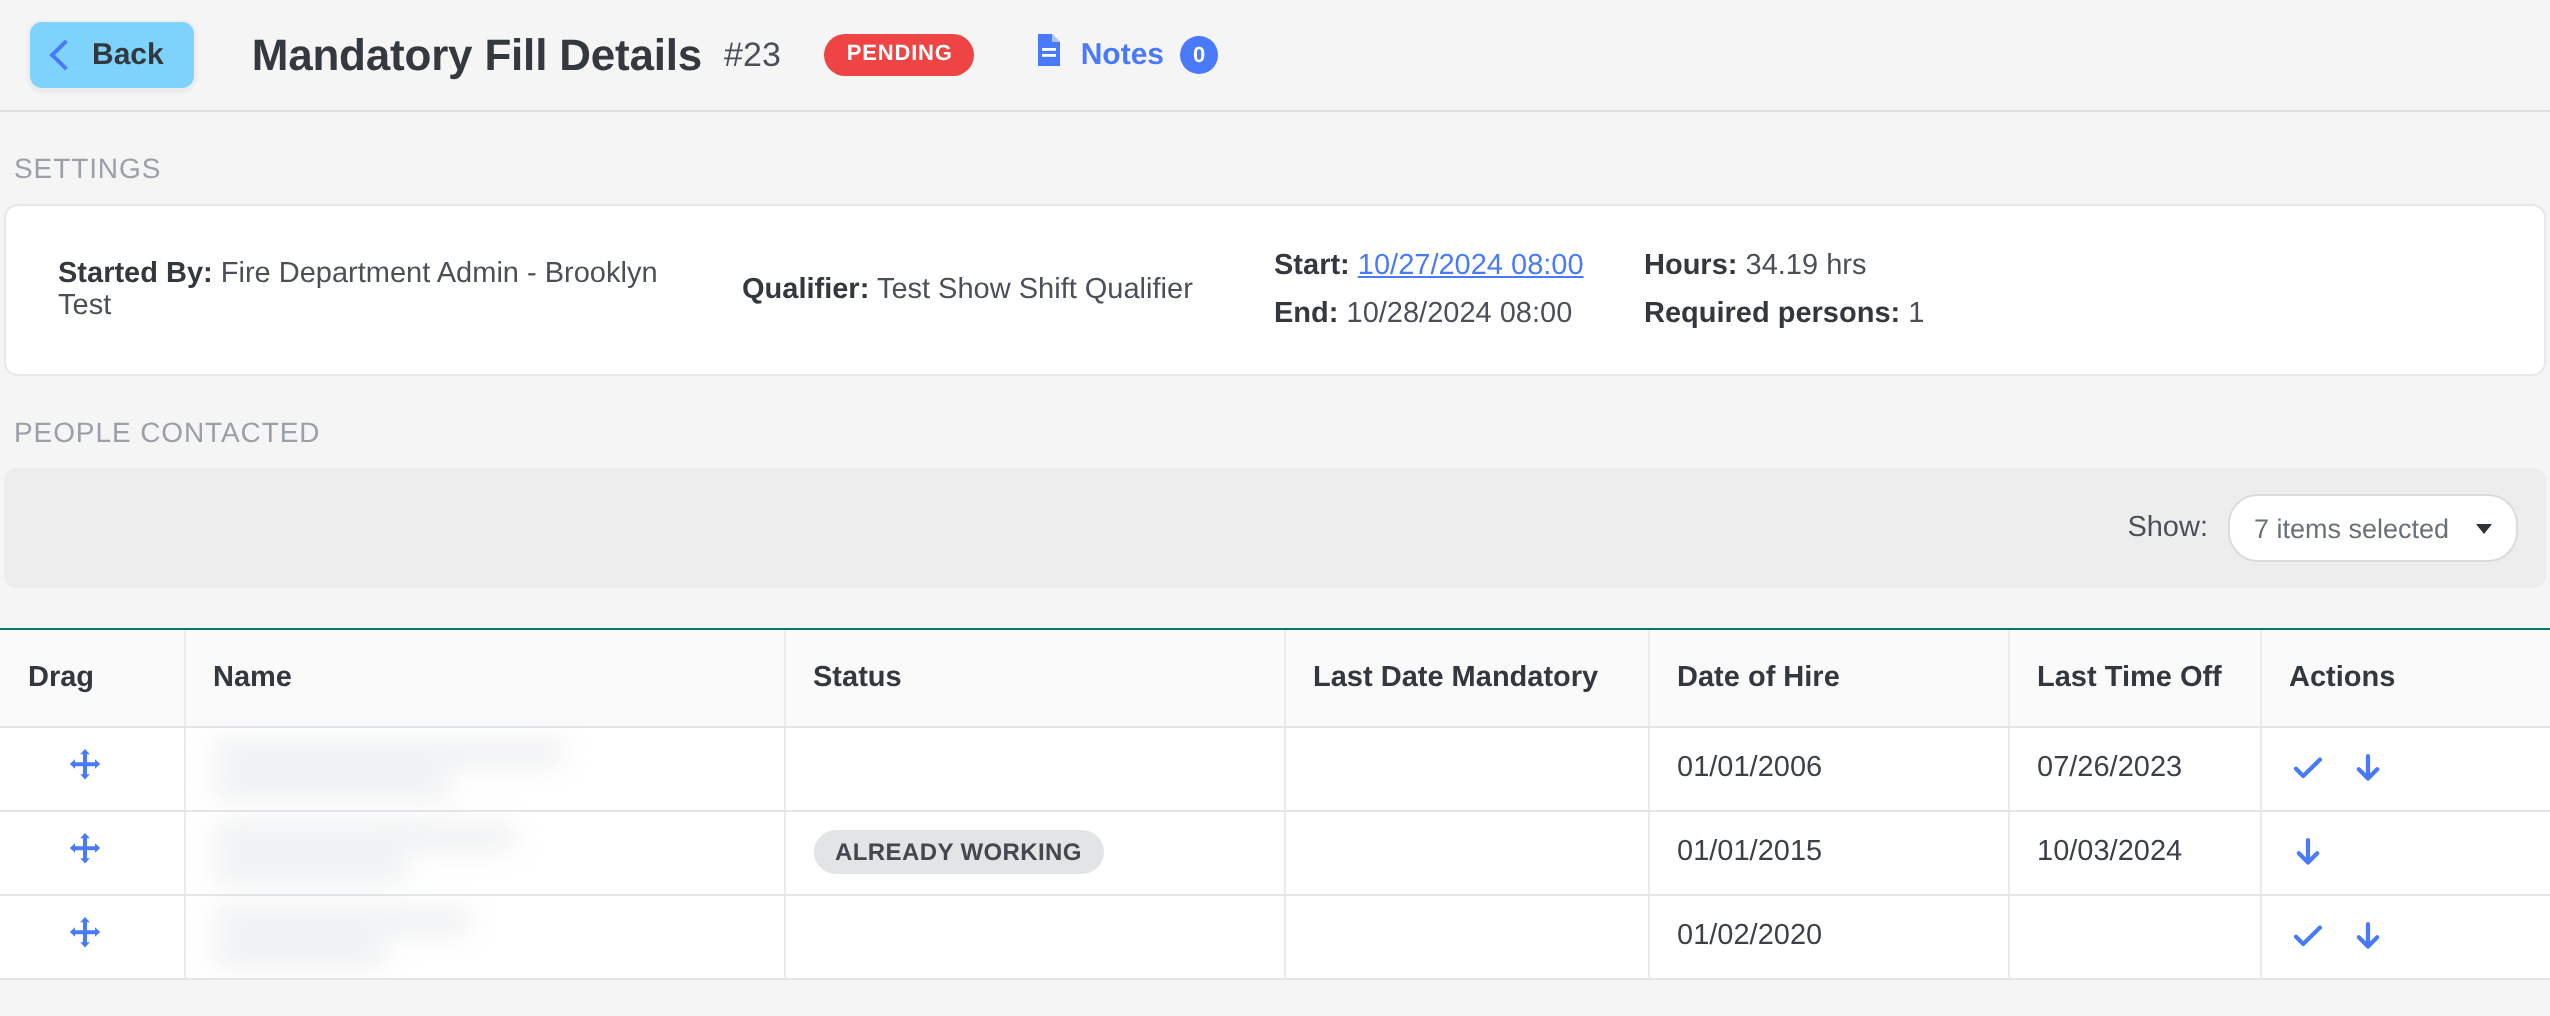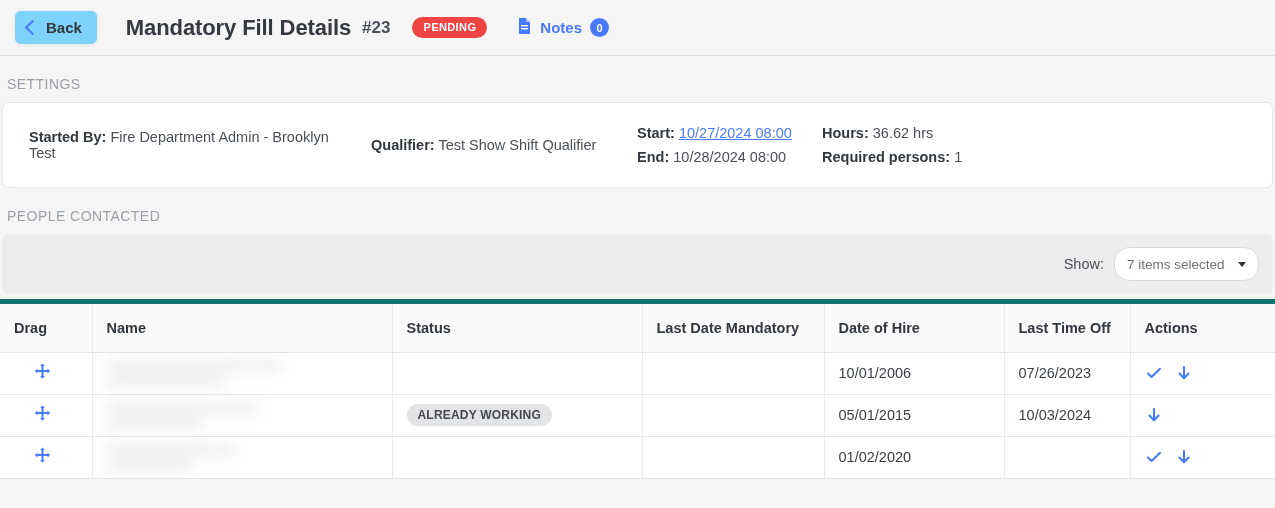--- a/index.html
+++ b/index.html
@@ -52,21 +52,21 @@
   }
   .page-title {
     font-size: 22px;
     font-weight: 700;
     color: #34393f;
     margin-left: 28px;
     letter-spacing: -.1px;
   }
   .page-number {
     font-size: 17px;
-    font-weight: 700;
+    font-weight: 400;
     color: #4b5058;
     margin-left: 11px;
   }
   .pill-status {
     margin-left: 22px;
     background: #ef4444;
     color: #ffffff;
     font-size: 11px;
     font-weight: 700;
     letter-spacing: .4px;
@@ -167,22 +167,22 @@
   }
   .caret {
     width: 0; height: 0;
     border-left: 4.5px solid transparent;
     border-right: 4.5px solid transparent;
     border-top: 5.5px solid #2e3338;
   }
 
   
   .table-wrap {
-    margin-top: 5px;
-    border-top: 5px solid #0f766e;
+    margin-top: 20px;
+    border-top: 1px solid #0f766e;
     overflow: hidden;
   }
   table { border-collapse: collapse; table-layout: fixed; width: 1310px; }
   th {
     text-align: left;
     font-size: 14.5px;
     font-weight: 600;
     color: #33383e;
     background: #fafafb;
     padding: 14px 0 14px 14px;
@@ -277,21 +277,21 @@
       <span class="link-date">10/27/2024 08:00</span>
     </div>
     <div>
       <span class="k">End:</span>
       <span class="v">10/28/2024 08:00</span>
     </div>
   </div>
   <div class="col-block c4">
     <div>
       <span class="k">Hours:</span>
-      <span class="v">36.62 hrs</span>
+      <span class="v">34.19 hrs</span>
     </div>
     <div>
       <span class="k">Required persons:</span>
       <span class="v">1</span>
     </div>
   </div>
 </div>
 
 <div class="section-label">PEOPLE CONTACTED</div>
 
@@ -327,21 +327,21 @@
           </span>
         </td>
         <td class="w-name">
           <div class="blur-name">
             <div class="blur-line" style="width:174px;margin-bottom:5px;"></div>
             <div class="blur-line" style="width:118px;"></div>
           </div>
         </td>
         <td class="w-status"></td>
         <td class="w-ldm"></td>
-        <td class="w-doh">10/01/2006</td>
+        <td class="w-doh">01/01/2006</td>
         <td class="w-lto">07/26/2023</td>
         <td class="w-act">
           <div class="actions">
             <span class="act-btn">
               <svg width="18" height="18" viewBox="0 0 18 18">
                   <path d="M3 9.4l3.6 3.6L15 4.8" fill="none" stroke="#4a7afc" stroke-width="2.1" stroke-linecap="round" stroke-linejoin="round"></path>
                 </svg>
             </span>
             <span class="act-btn">
               <svg width="18" height="18" viewBox="0 0 18 18">
@@ -363,21 +363,21 @@
         <td class="w-name">
           <div class="blur-name">
             <div class="blur-line" style="width:150px;margin-bottom:5px;"></div>
             <div class="blur-line" style="width:96px;"></div>
           </div>
         </td>
         <td class="w-status">
           <span class="badge-working">ALREADY WORKING</span>
         </td>
         <td class="w-ldm"></td>
-        <td class="w-doh">05/01/2015</td>
+        <td class="w-doh">01/01/2015</td>
         <td class="w-lto">10/03/2024</td>
         <td class="w-act">
           <div class="actions">
             <span class="act-btn">
               <svg width="18" height="18" viewBox="0 0 18 18">
                   <path d="M9 3v11M4.4 9.6L9 14.2l4.6-4.6" fill="none" stroke="#4a7afc" stroke-width="2.1" stroke-linecap="round" stroke-linejoin="round"></path>
                 </svg>
             </span>
           </div>
         </td>

